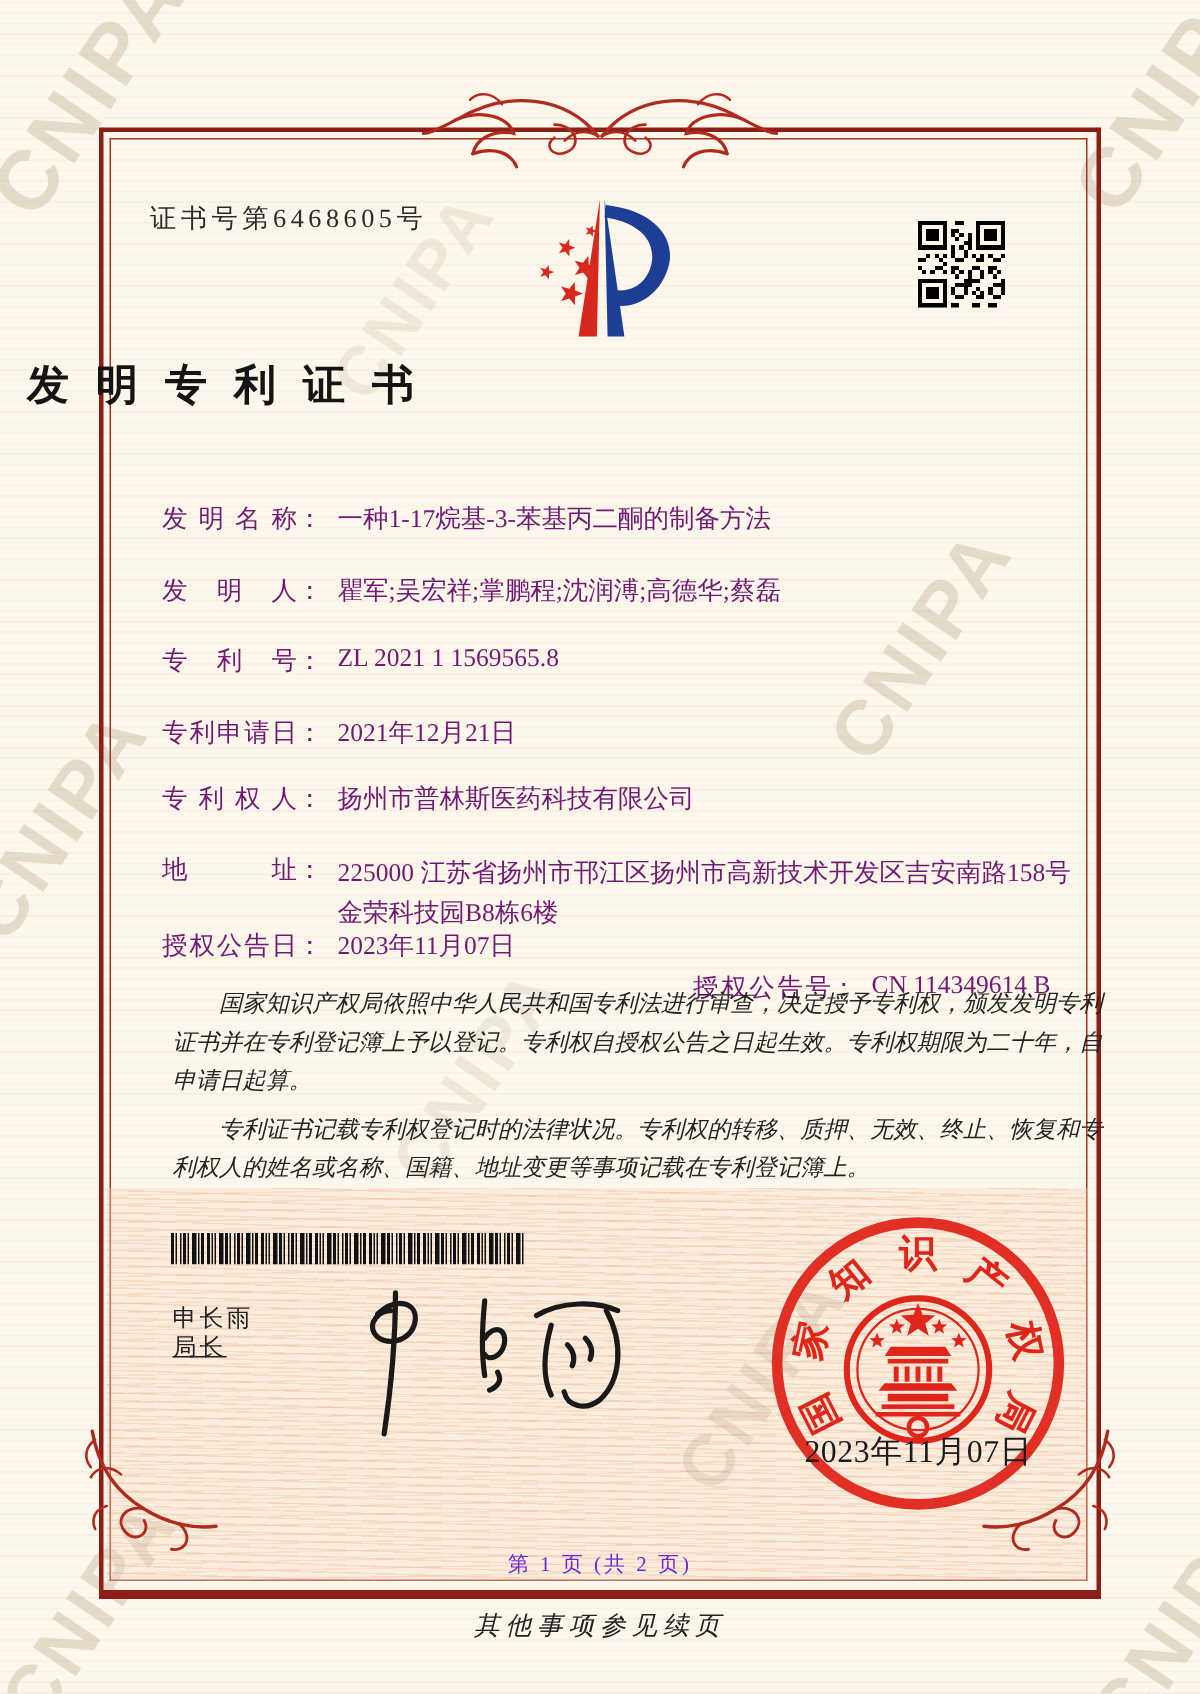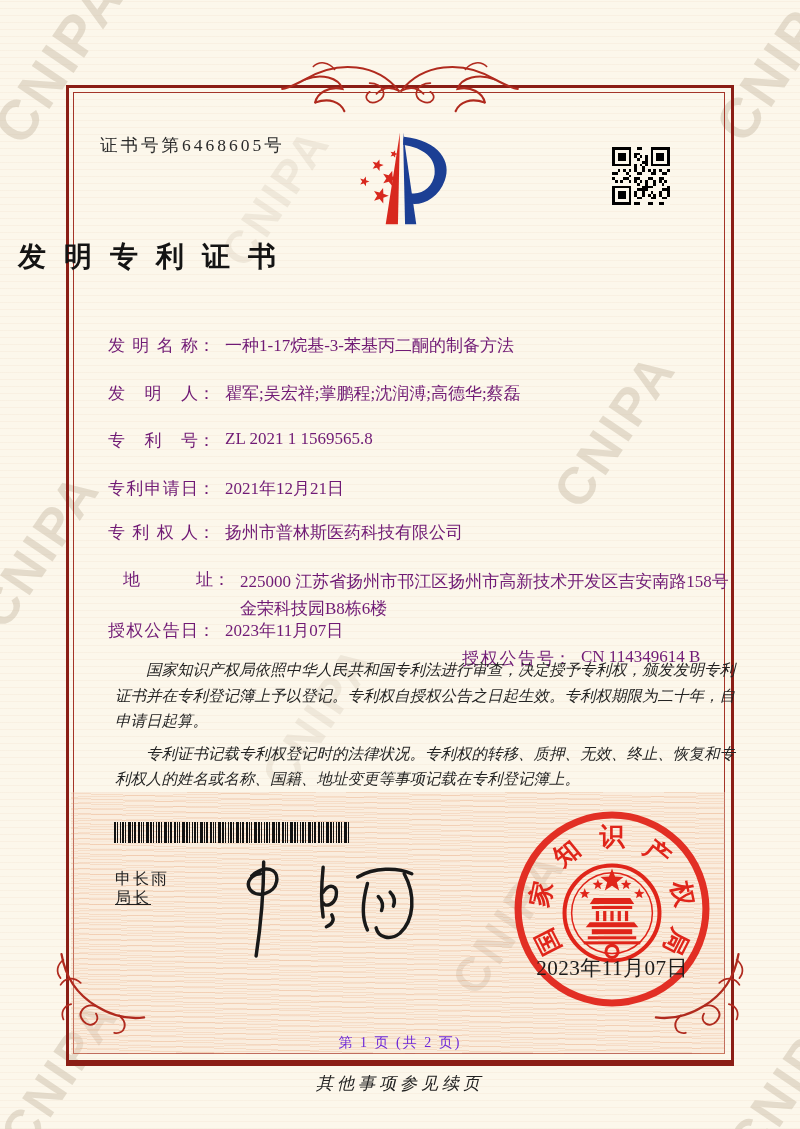--- a/index.html
+++ b/index.html
@@ -246,21 +246,21 @@
   </div>
   <div class="row" style="top:429px;">
     <span class="lab">专利号</span><span class="colon">：</span><span class="val">ZL 2021 1 1569565.8</span>
   </div>
   <div class="row" style="top:477px;">
     <span class="lab">专利申请日</span><span class="colon">：</span><span class="val">2021年12月21日</span>
   </div>
   <div class="row" style="top:521px;">
     <span class="lab">专利权人</span><span class="colon">：</span><span class="val">扬州市普林斯医药科技有限公司</span>
   </div>
-  <div class="row" style="top:568px;margin-left:15px;">
+  <div class="row" style="top:568px;">
     <span class="lab">地址</span><span class="colon">：</span><span class="val wrap">225000 江苏省扬州市邗江区扬州市高新技术开发区吉安南路158号金荣科技园B8栋6楼</span>
   </div>
   <div class="row" style="top:619px;width:610px;">
     <span class="lab">授权公告日</span><span class="colon">：</span><span class="val">2023年11月07日</span>
     <span class="grant2">
       <span class="lab">授权公告号</span><span class="colon">：</span><span class="val">CN 114349614 B</span>
     </span>
   </div>
 
   <div class="abs paras">

